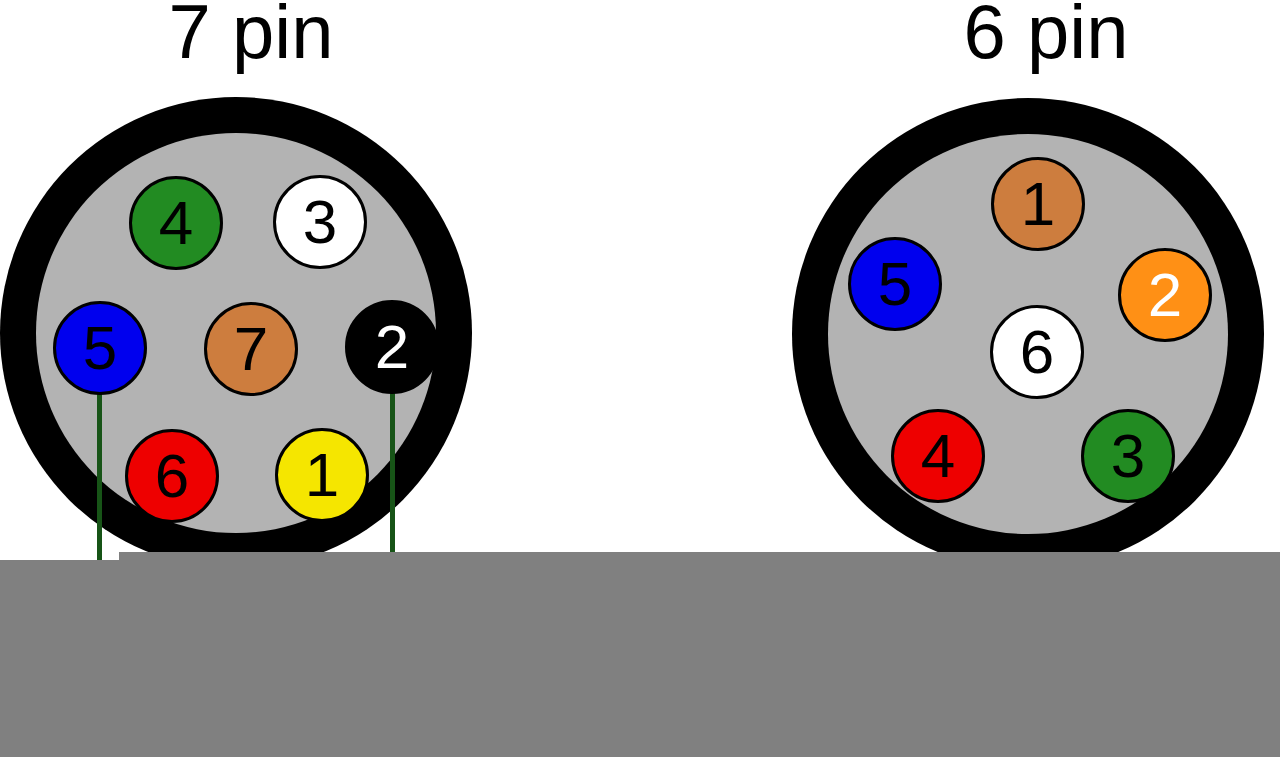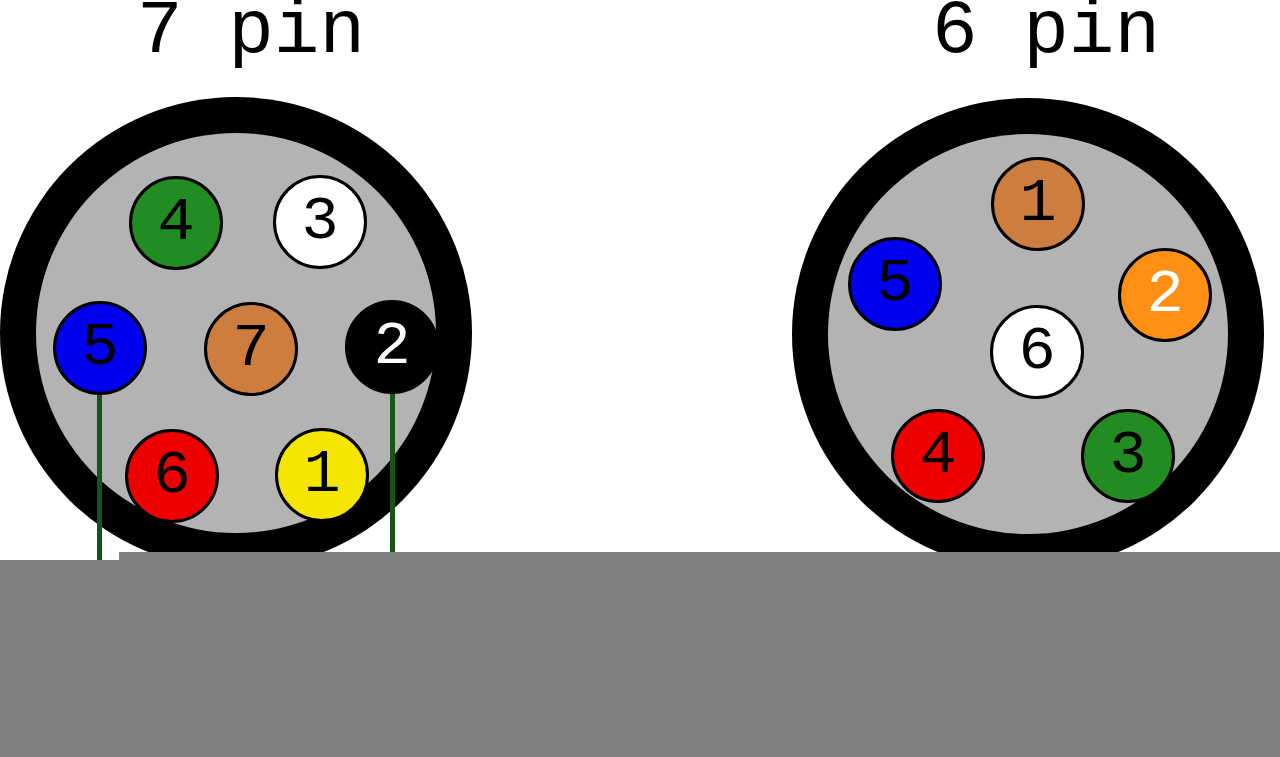--- a/index.html
+++ b/index.html
@@ -1,21 +1,21 @@
 <!DOCTYPE html>
 <html><head>
 <meta charset="utf-8">
 <style>
   html,body{margin:0;padding:0;}
   .canvas{
     position:relative;
     width:1280px;height:757px;
     overflow:hidden;
     background:#ffffff;
-    font-family:Liberation Mono, monospace;
+    font-family:Liberation Sans, sans-serif;
   }
   .title{
     position:absolute;
     top:-6px;
     transform:translateX(-50%);
     font-size:76px;
     line-height:1;
     color:#000;
     white-space:nowrap;
   }

